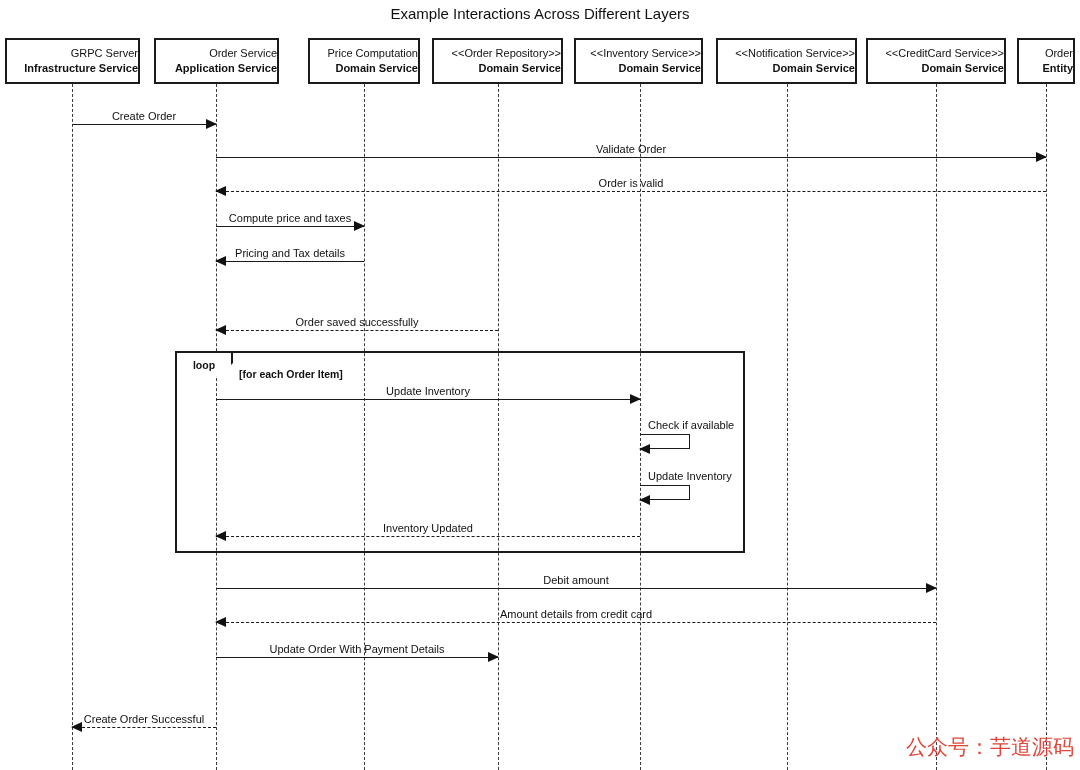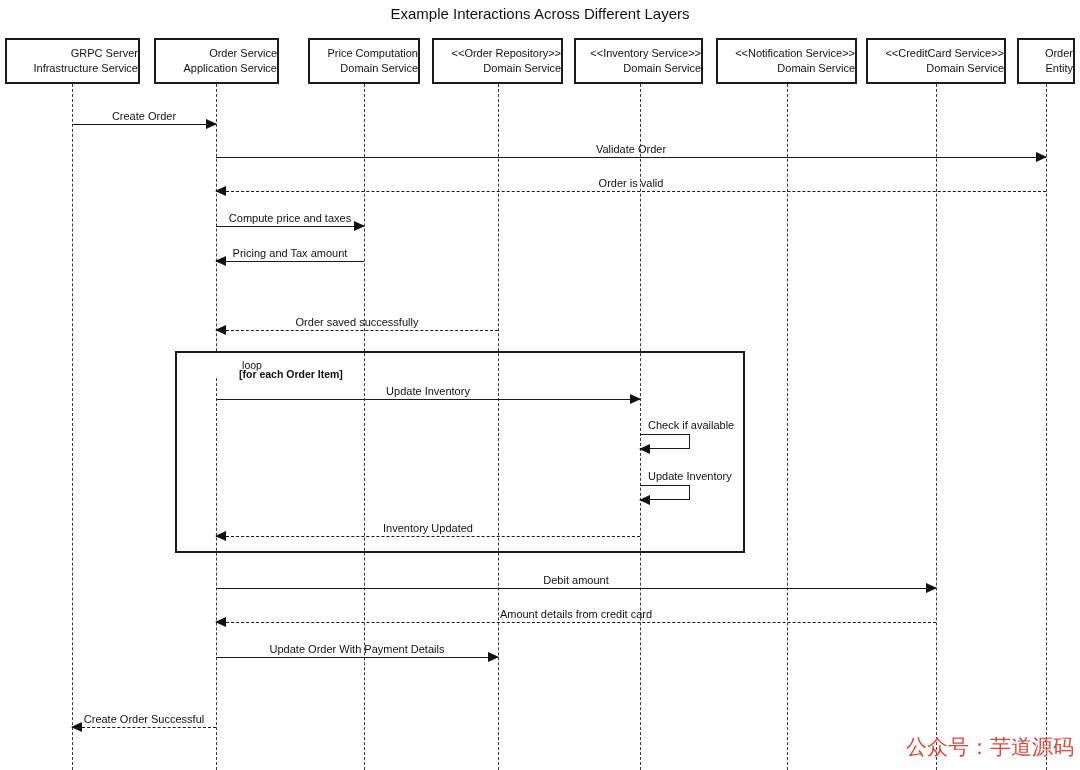--- a/index.html
+++ b/index.html
@@ -11,21 +11,21 @@
     position:absolute; top:5px; left:0; width:1080px; text-align:center;
     font-size:15px; color:#111;
   }
   
   .participant {
     position:absolute; top:38px; height:46px; box-sizing:border-box;
     border:2px solid #1b1b1b; background:#fff;
     display:flex; flex-direction:column; align-items:flex-end; justify-content:center;
     font-size:11px; line-height:1.4; text-align:center; white-space:nowrap;
   }
-  .participant .l2 { font-weight:normal; }
+  .participant .l2 { font-weight:bold; }
   
   .lifeline {
     position:absolute; top:84px; height:686px; width:0;
     border-left:1.5px dashed #3a3a3a;
   }
   
   .msg { position:absolute; height:20px; }
   .msg .lbl {
     position:absolute; left:0; right:0; bottom:3px; text-align:center;
     font-size:11px; white-space:nowrap; color:#111;
@@ -46,21 +46,21 @@
     border-top:5px solid transparent; border-bottom:5px solid transparent;
     border-right:11px solid #111; }
   
   .fragment { position:absolute; left:175px; top:351px; width:570px; height:202px;
     box-sizing:border-box; border:2px solid #1a1a1a; }
   .fragment .tag-outer { position:absolute; left:0; top:0; width:56px; height:18px;
     background:#1a1a1a; clip-path:polygon(0 0,100% 0,100% 55%,86% 100%,0 100%); }
   .fragment .tag-inner { position:absolute; left:0; top:0; width:54px; height:23px;
     background:#ffffff; clip-path:polygon(0 0,100% 0,100% 55%,86% 100%,0 100%);
     display:flex; align-items:center; justify-content:center;
-    font-size:10.5px; font-weight:normal;padding-left:48px; }
+    font-size:10.5px; font-weight:bold; }
   .fragment .cond { position:absolute; left:62px; top:3px; font-size:10.5px; font-weight:bold;
     white-space:nowrap;margin-top:12px; }
   
   .watermark { position:absolute; left:906px; top:733px; font-size:21px;
     color:#e0453a; white-space:nowrap; }
 </style>
 </head>
 <body>
 
 <div id="stage">
@@ -133,21 +133,21 @@
     <div class="ah"></div>
   </div>
 
   <div class="msg to-right" style="left:216px;top:207px;width:148px">
     <div class="lbl">Compute price and taxes</div>
     <div class="line"></div>
     <div class="ah"></div>
   </div>
 
   <div class="msg to-left" style="left:216px;top:242px;width:148px">
-    <div class="lbl">Pricing and Tax amount</div>
+    <div class="lbl">Pricing and Tax details</div>
     <div class="line"></div>
     <div class="ah"></div>
   </div>
 
 
   <div class="msg to-left dashed" style="left:216px;top:311px;width:282px">
     <div class="lbl">Order saved successfully</div>
     <div class="line"></div>
     <div class="ah"></div>
   </div>

